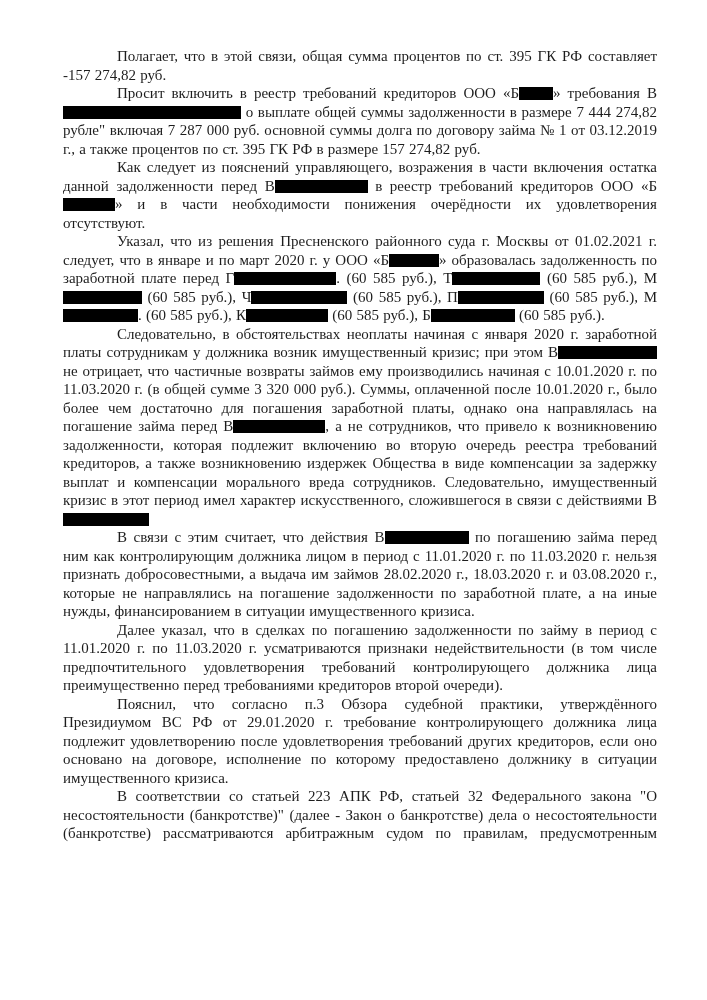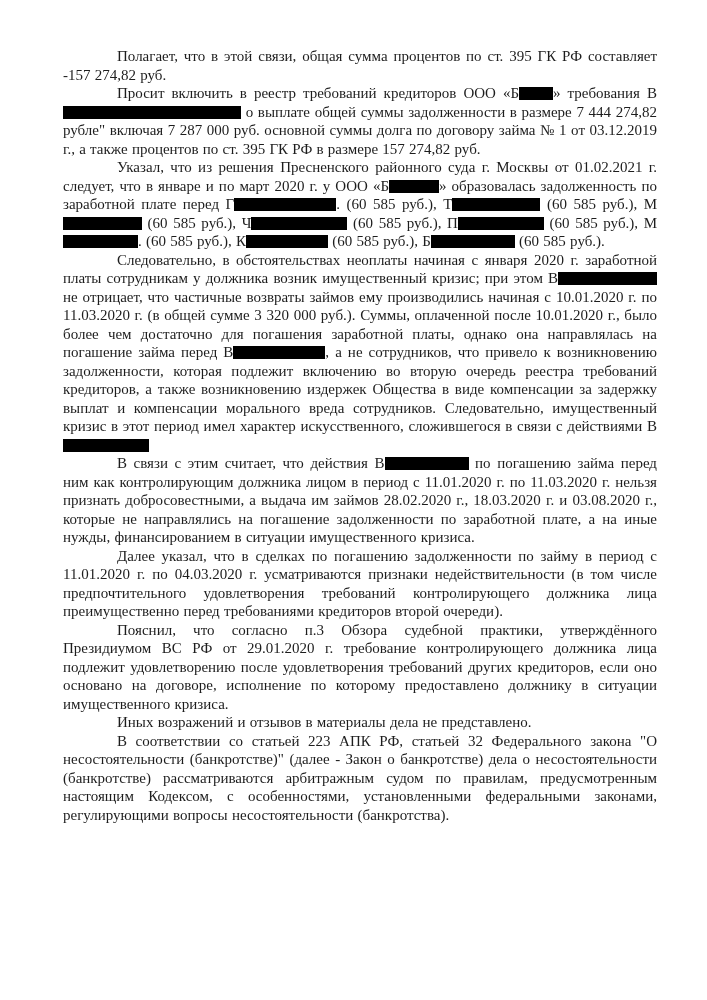--- a/index.html
+++ b/index.html
@@ -37,21 +37,21 @@
     vertical-align: -2px;
   }
 </style>
 </head>
 <body>
 
 <div class="page" style="background: rgb(255, 255, 255);">
   <div class="doc" style="color: rgb(29, 29, 29);">
       <p>Полагает, что в этой связи, общая сумма процентов по ст. 395 ГК РФ составляет -157 274,82 руб.</p>
       <p>Просит включить в реестр требований кредиторов ООО «Б<span class="redact" style="width: 34px; background: rgb(0, 0, 0);"></span>» требования В<span class="redact" style="width: 178px; background: rgb(0, 0, 0);"></span> о выплате общей суммы задолженности в размере 7 444 274,82 рубле" включая 7 287 000 руб. основной суммы долга по договору займа № 1 от 03.12.2019 г., а также процентов по ст. 395 ГК РФ в размере 157 274,82 руб.</p>
+      <p>Как следует из пояснений управляющего, возражения в части включения остатка данной задолженности перед В<span class="redact" style="width: 93px; background: rgb(0, 0, 0);"></span> в реестр требований кредиторов ООО «Б<span class="redact" style="width: 52px; background: rgb(0, 0, 0);"></span>» и в части необходимости понижения очерёдности их удовлетворения отсутствуют.</p>
       <p>Указал, что из решения Пресненского районного суда г. Москвы от 01.02.2021 г. следует, что в январе и по март 2020 г. у ООО «Б<span class="redact" style="width: 50px; background: rgb(0, 0, 0);"></span>» образовалась задолженность по заработной плате перед Г<span class="redact" style="width: 102px; background: rgb(0, 0, 0);"></span>. (60 585 руб.), Т<span class="redact" style="width: 88px; background: rgb(0, 0, 0);"></span> (60 585 руб.), М<span class="redact" style="width: 79px; background: rgb(0, 0, 0);"></span> (60 585 руб.), Ч<span class="redact" style="width: 96px; background: rgb(0, 0, 0);"></span> (60 585 руб.), П<span class="redact" style="width: 86px; background: rgb(0, 0, 0);"></span> (60 585 руб.), М<span class="redact" style="width: 75px; background: rgb(0, 0, 0);"></span>. (60 585 руб.), К<span class="redact" style="width: 82px; background: rgb(0, 0, 0);"></span> (60 585 руб.), Б<span class="redact" style="width: 84px; background: rgb(0, 0, 0);"></span> (60 585 руб.).</p>
       <p>Следовательно, в обстоятельствах неоплаты начиная с января 2020 г. заработной платы сотрудникам у должника возник имущественный кризис; при этом В<span class="redact" style="width: 99px; background: rgb(0, 0, 0);"></span> не отрицает, что частичные возвраты займов ему производились начиная с 10.01.2020 г. по 11.03.2020 г. (в общей сумме 3 320 000 руб.). Суммы, оплаченной после 10.01.2020 г., было более чем достаточно для погашения заработной платы, однако она направлялась на погашение займа перед В<span class="redact" style="width: 92px; background: rgb(0, 0, 0);"></span>, а не сотрудников, что привело к возникновению задолженности, которая подлежит включению во вторую очередь реестра требований кредиторов, а также возникновению издержек Общества в виде компенсации за задержку выплат и компенсации морального вреда сотрудников. Следовательно, имущественный кризис в этот период имел характер искусственного, сложившегося в связи с действиями В<span class="redact" style="width: 86px; background: rgb(0, 0, 0);"></span></p>
       <p>В связи с этим считает, что действия В<span class="redact" style="width: 84px; background: rgb(0, 0, 0);"></span> по погашению займа перед ним как контролирующим должника лицом в период с 11.01.2020 г. по 11.03.2020 г. нельзя признать добросовестными, а выдача им займов 28.02.2020 г., 18.03.2020 г. и 03.08.2020 г., которые не направлялись на погашение задолженности по заработной плате, а на иные нужды, финансированием в ситуации имущественного кризиса.</p>
-      <p>Далее указал, что в сделках по погашению задолженности по займу в период с 11.01.2020 г. по 04.03.2020 г. усматриваются признаки недействительности (в том числе предпочтительного удовлетворения требований контролирующего должника лица преимущественно перед требованиями кредиторов второй очереди).</p>
+      <p>Далее указал, что в сделках по погашению задолженности по займу в период с 11.01.2020 г. по 11.03.2020 г. усматриваются признаки недействительности (в том числе предпочтительного удовлетворения требований контролирующего должника лица преимущественно перед требованиями кредиторов второй очереди).</p>
       <p>Пояснил, что согласно п.3 Обзора судебной практики, утверждённого Президиумом ВС РФ от 29.01.2020 г. требование контролирующего должника лица подлежит удовлетворению после удовлетворения требований других кредиторов, если оно основано на договоре, исполнение по которому предоставлено должнику в ситуации имущественного кризиса.</p>
-      <p>Иных возражений и отзывов в материалы дела не представлено.</p>
       <p>В соответствии со статьей 223 АПК РФ, статьей 32 Федерального закона "О несостоятельности (банкротстве)" (далее - Закон о банкротстве) дела о несостоятельности (банкротстве) рассматриваются арбитражным судом по правилам, предусмотренным настоящим Кодексом, с особенностями, установленными федеральными законами, регулирующими вопросы несостоятельности (банкротства).</p>
     </div>
 </div>
 
 </body></html>

